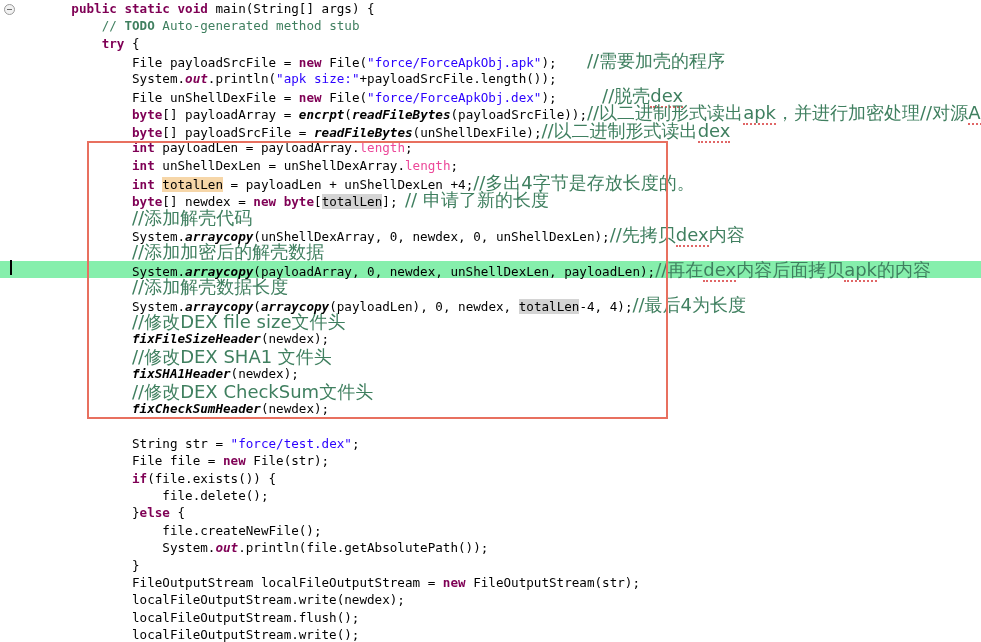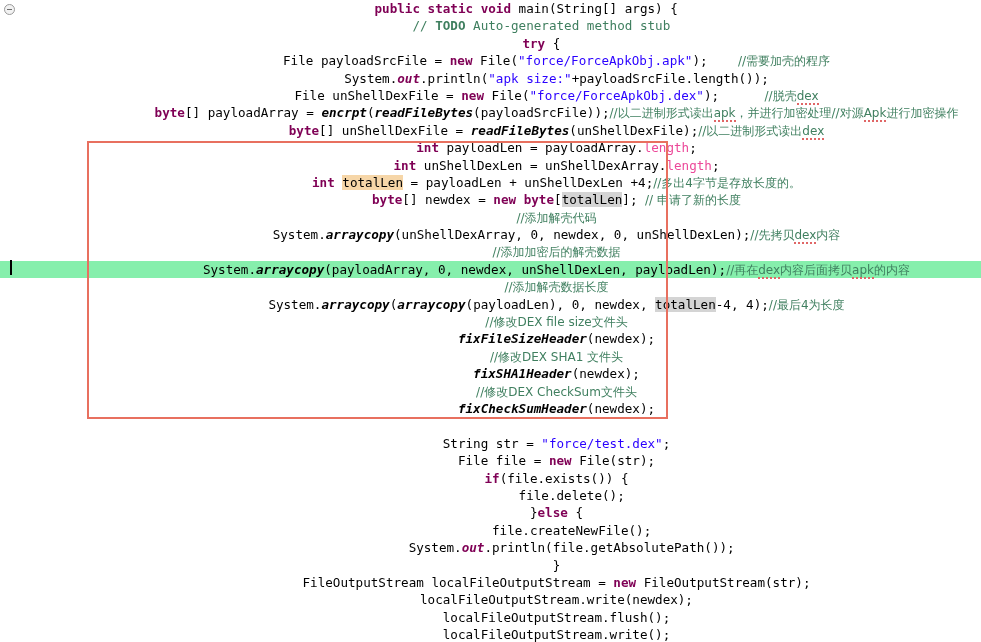--- a/index.html
+++ b/index.html
@@ -63,21 +63,20 @@
   .line {
     position: relative;
     height: 17.4px;
     line-height: 17.4px;
     white-space: pre;
     font-size: 12.6px;
     letter-spacing: 0px;
     color: #000000;
     padding-left: 41px;
     box-sizing: border-box;
-    text-align: center;
   }
   .line.current {
     background: #86efac;
   }
 
   
   #caret {
     position: absolute;
     left: 10px;
     top: 260px;
@@ -112,21 +111,21 @@
   
   .hl-write { background: #f6d6a8; }   
   .hl-read  { background: #d4d4d4; }   
 
   
   .sq {
     border-bottom: 2px dotted #e06666;
     padding-bottom: 0px;
   }
 
-  .cn { font-family: "DejaVu Sans", "Liberation Sans", sans-serif; font-size: 12px; }
+  .cn { font-family: "DejaVu Sans", "Liberation Sans", sans-serif; font-size: 18px; }
 </style>
 </head>
 <body>
 
 <div id="editor">
 
   <div id="gutter">
     <div id="fold-icon"></div>
   </div>
 
@@ -139,21 +138,21 @@
     <div class="line"><span class="pln">        </span><span class="kw">try</span><span class="pln"> {</span></div>
 
     <div class="line"><span class="pln">            File payloadSrcFile = </span><span class="kw">new</span><span class="pln"> File(</span><span class="str">"force/ForceApkObj.apk"</span><span class="pln">);    </span><span class="cmt cn">//需要加壳的程序</span></div>
 
     <div class="line"><span class="pln">            System.</span><span class="kw-i">out</span><span class="pln">.println(</span><span class="str">"apk size:"</span><span class="pln">+payloadSrcFile.length());</span></div>
 
     <div class="line"><span class="pln">            File unShellDexFile = </span><span class="kw">new</span><span class="pln"> File(</span><span class="str">"force/ForceApkObj.dex"</span><span class="pln">);      </span><span class="cmt cn">//脱壳<span class="sq">dex</span></span></div>
 
     <div class="line"><span class="pln">            </span><span class="kw">byte</span><span class="pln">[] payloadArray = </span><span class="mth">encrpt</span><span class="pln">(</span><span class="mth">readFileBytes</span><span class="pln">(payloadSrcFile));</span><span class="cmt cn">//以二进制形式读出<span class="sq">apk</span>，并进行加密处理//对源<span class="sq">Apk</span>进行加密操作</span></div>
 
-    <div class="line"><span class="pln">            </span><span class="kw">byte</span><span class="pln">[] unShellDexFile = </span><span class="mth">readFileBytes</span><span class="pln">(unShellDexFile);</span><span class="cmt cn">//以二进制形式读出<span class="sq">dex</span></span></div>
+    <div class="line"><span class="pln">            </span><span class="kw">byte</span><span class="pln">[] payloadSrcFile = </span><span class="mth">readFileBytes</span><span class="pln">(unShellDexFile);</span><span class="cmt cn">//以二进制形式读出<span class="sq">dex</span></span></div>
 
     <div class="line"><span class="pln">            </span><span class="kw">int</span><span class="pln"> payloadLen = payloadArray.</span><span class="fld">length</span><span class="pln">;</span></div>
 
     <div class="line"><span class="pln">            </span><span class="kw">int</span><span class="pln"> unShellDexLen = unShellDexArray.</span><span class="fld">length</span><span class="pln">;</span></div>
 
     <div class="line"><span class="pln">            </span><span class="kw">int</span><span class="pln"> </span><span class="pln hl-write">totalLen</span><span class="pln"> = payloadLen + unShellDexLen +4;</span><span class="cmt cn">//多出4字节是存放长度的。</span></div>
 
     <div class="line"><span class="pln">            </span><span class="kw">byte</span><span class="pln">[] newdex = </span><span class="kw">new</span><span class="pln"> </span><span class="kw">byte</span><span class="pln">[</span><span class="pln hl-read">totalLen</span><span class="pln">]; </span><span class="cmt cn">// 申请了新的长度</span></div>
 
     <div class="line"><span class="pln">            </span><span class="cmt cn">//添加解壳代码</span></div>

